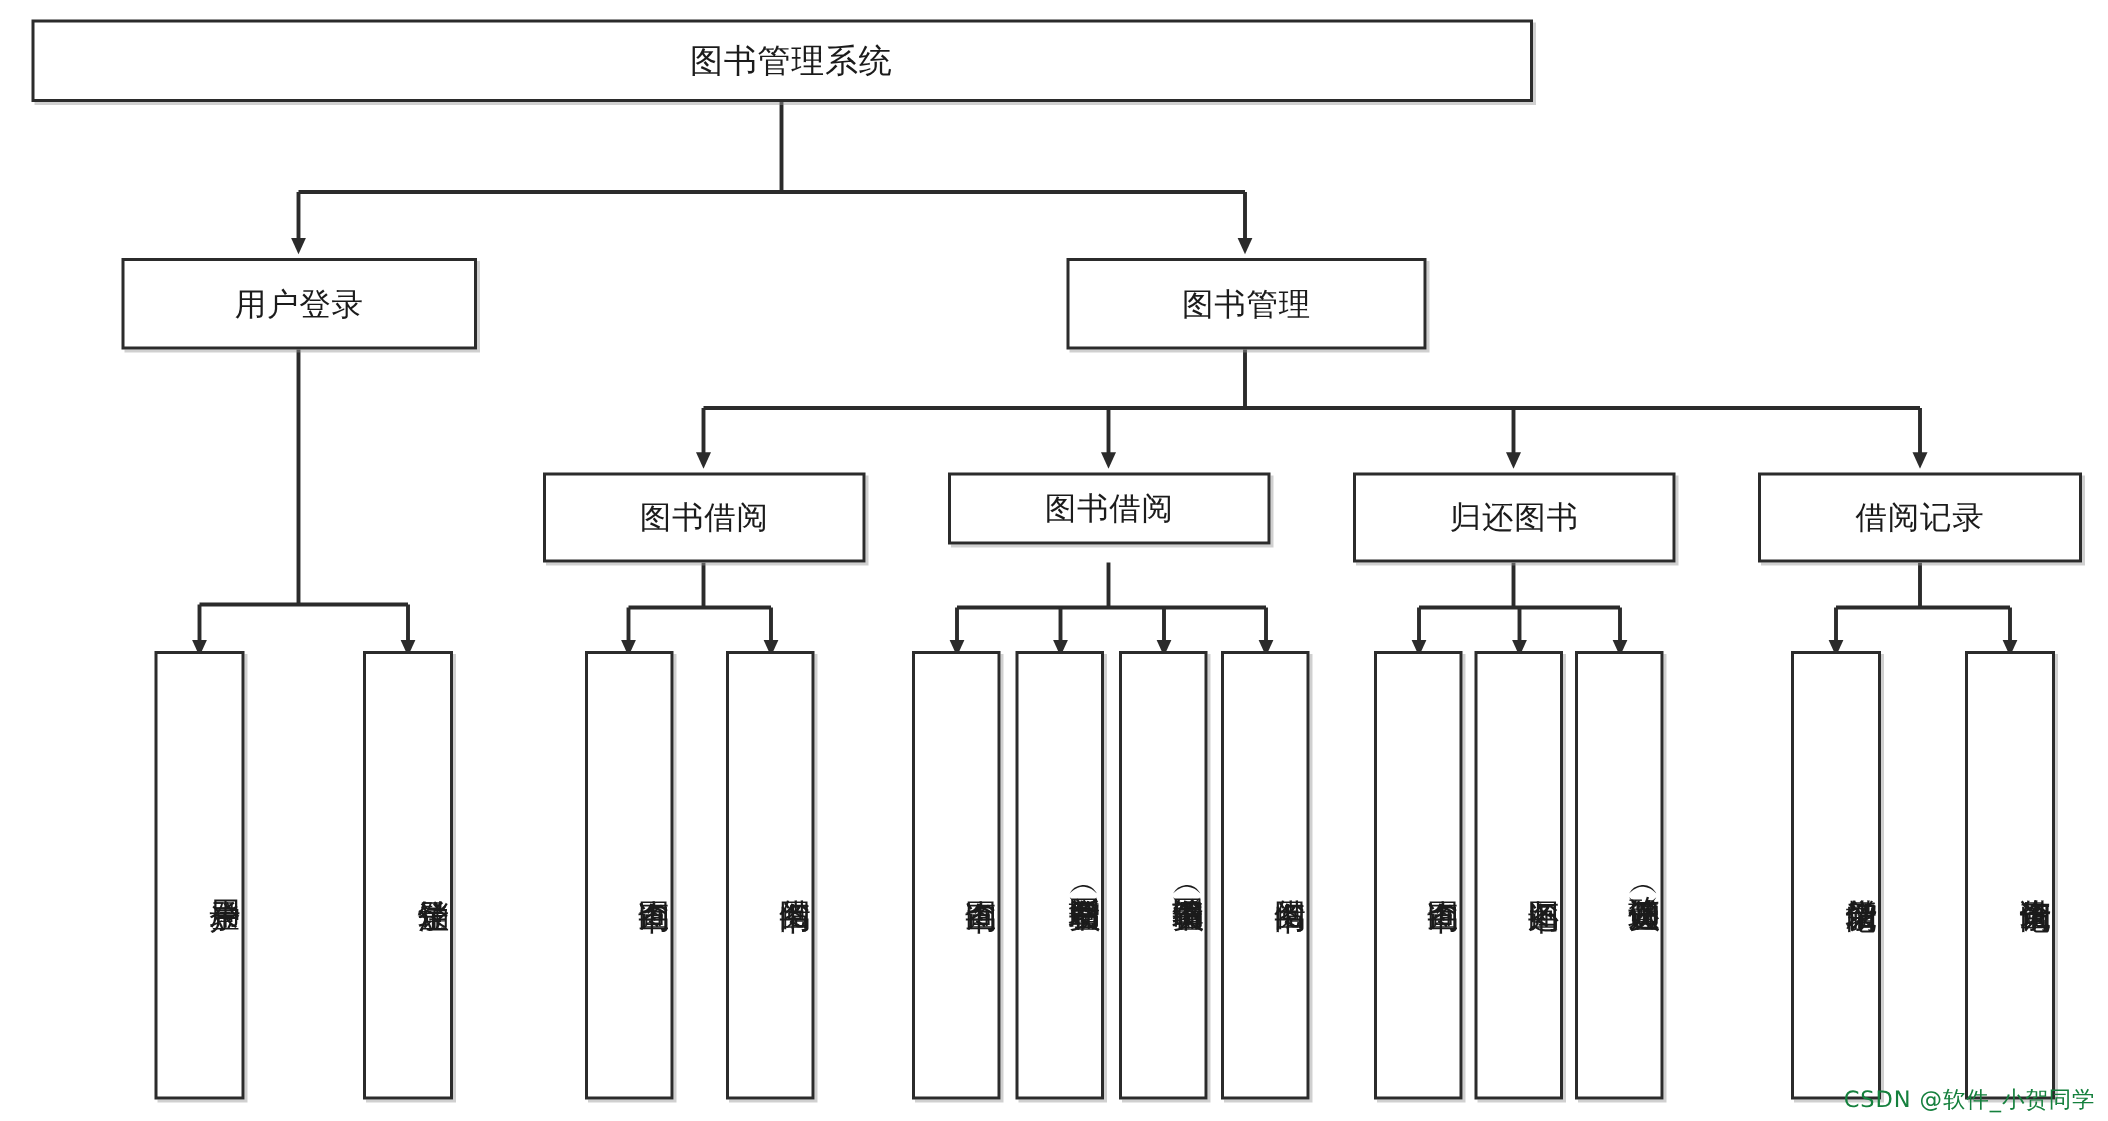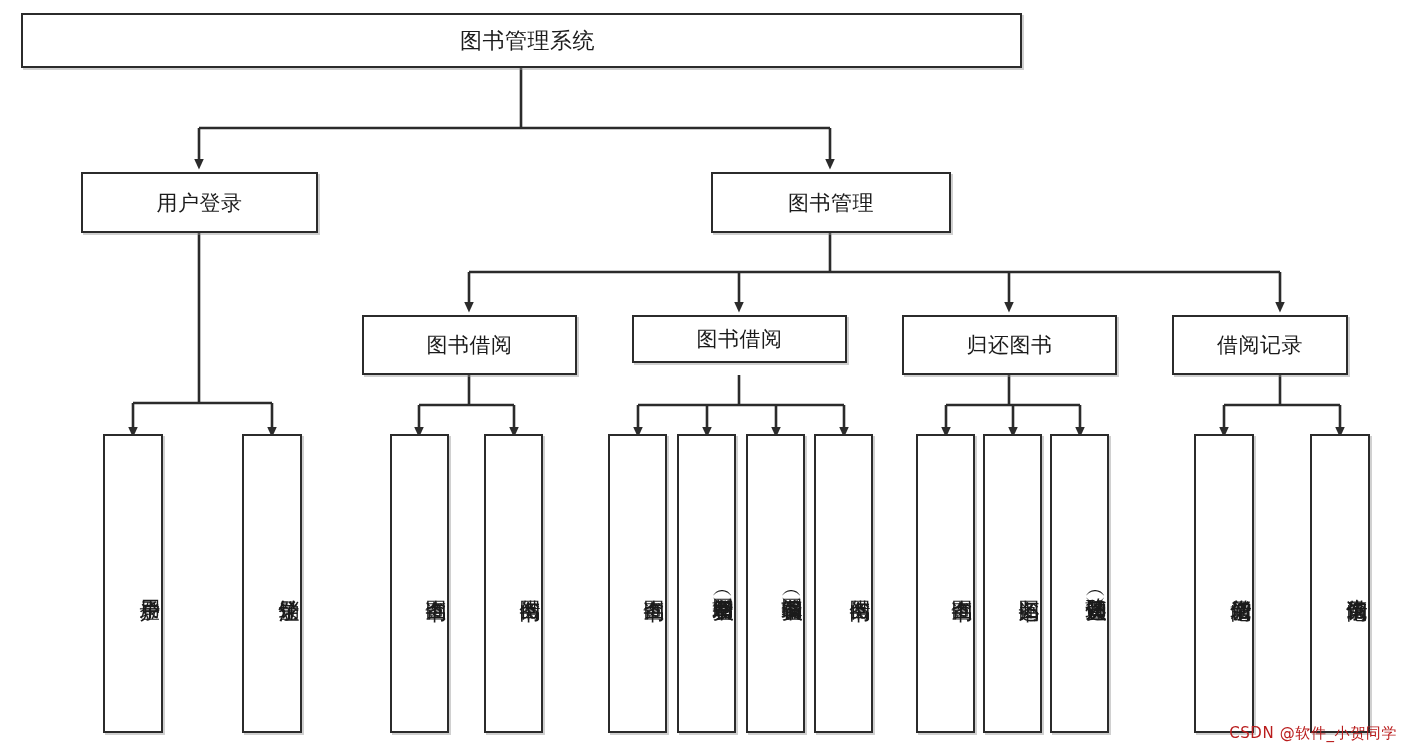--- a/index.html
+++ b/index.html
@@ -33,21 +33,21 @@
     padding-bottom:6px;
     align-items:flex-start;
     justify-content:center;
     white-space:nowrap;
   }
   #root{font-size:22px;}
   .watermark{
     position:absolute;
     right:8px;bottom:4px;
     font-size:15px;
-    color:#b91c1c;
+    color:#15803d;
     letter-spacing:.6px;
     white-space:nowrap;
     pointer-events:none;
   }
 </style>
 </head>
 <body>
 
 <div id="canvas">
 
@@ -102,21 +102,21 @@
   </svg>
 
   <div class="node horiz" id="root" style="left:21px;top:13px;width:1001px;height:55px;padding-left:12px;">图书管理系统</div>
 
   <div class="node horiz" style="left:81px;top:172px;width:237px;height:61px;">用户登录</div>
   <div class="node horiz" style="left:711px;top:172px;width:240px;height:61px;">图书管理</div>
 
   <div class="node horiz" style="left:362px;top:315px;width:215px;height:60px;">图书借阅</div>
   <div class="node horiz" style="left:632px;top:315px;width:215px;height:48px;">图书借阅</div>
   <div class="node horiz" style="left:902px;top:315px;width:215px;height:60px;">归还图书</div>
-  <div class="node horiz" style="left:1172px;top:315px;width:176px;height:60px;">借阅记录</div>
+  <div class="node horiz" style="left:1172px;top:315px;width:216px;height:60px;">借阅记录</div>
 
   <div class="node vert" style="left:103px;top:434px;width:60px;height:299px;">用户登录</div>
   <div class="node vert" style="left:242px;top:434px;width:60px;height:299px;">注销登录</div>
 
   <div class="node vert" style="left:390px;top:434px;width:59px;height:299px;">查询图书</div>
   <div class="node vert" style="left:484px;top:434px;width:59px;height:299px;">借阅图书</div>
 
   <div class="node vert" style="left:608px;top:434px;width:59px;height:299px;">查询图书</div>
   <div class="node vert" style="left:677px;top:434px;width:59px;height:299px;">新增图书（管理员）</div>
   <div class="node vert" style="left:746px;top:434px;width:59px;height:299px;">编辑图书（管理员）</div>

